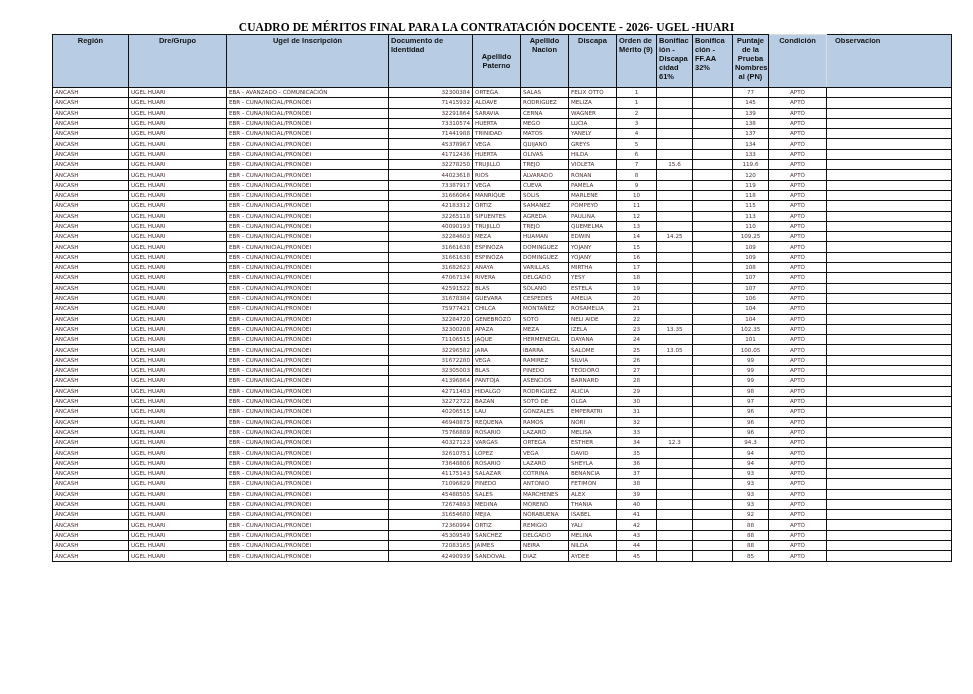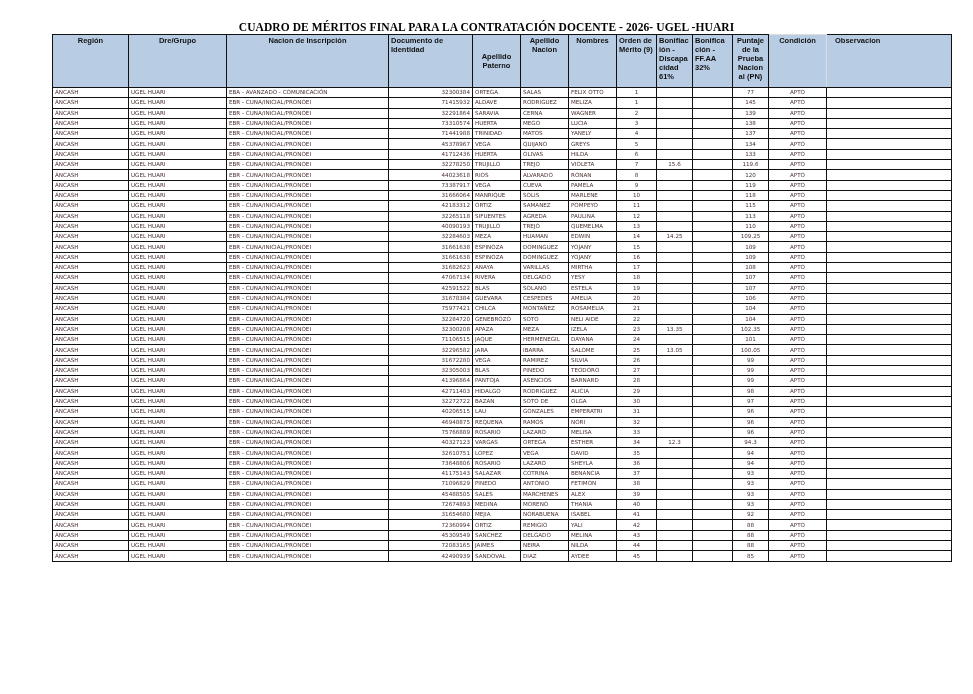--- a/index.html
+++ b/index.html
@@ -33,29 +33,29 @@
     <col style="width:36px">
       <col style="width:40px">
       <col style="width:36px">
       <col style="width:58px">
       <col style="width:125px">
   </colgroup>
   <thead>
     <tr>
       <th class="c">Región</th>
       <th class="c">Dre/Grupo</th>
-      <th class="c">Nacion de Inscripción</th>
+      <th class="c">Ugel de Inscripción</th>
       <th class="l">Documento de Identidad</th>
       <th class="c mid">Apellido Paterno</th>
       <th class="c">Apellido Nacion</th>
-      <th class="c">Nombres</th>
+      <th class="c">Discapa</th>
       <th class="l">Orden de Mérito (9)</th>
       <th class="l">Bonifiac ión - Discapa cidad 61%</th>
       <th class="l">Bonifica ción - FF.AA 32%</th>
-      <th class="c">Puntaje de la Prueba Nacion al (PN)</th>
+      <th class="c">Puntaje de la Prueba Nombres al (PN)</th>
       <th class="c cond">Condición</th>
       <th class="l" style="padding-left:8px">Observacion</th>
     </tr>
   </thead>
   <tbody id="tbody">
       <tr>
         <td>ÁNCASH</td>
         <td>UGEL HUARI</td>
         <td>EBA - AVANZADO - COMUNICACIÓN</td>
         <td class="r">32300384</td>

